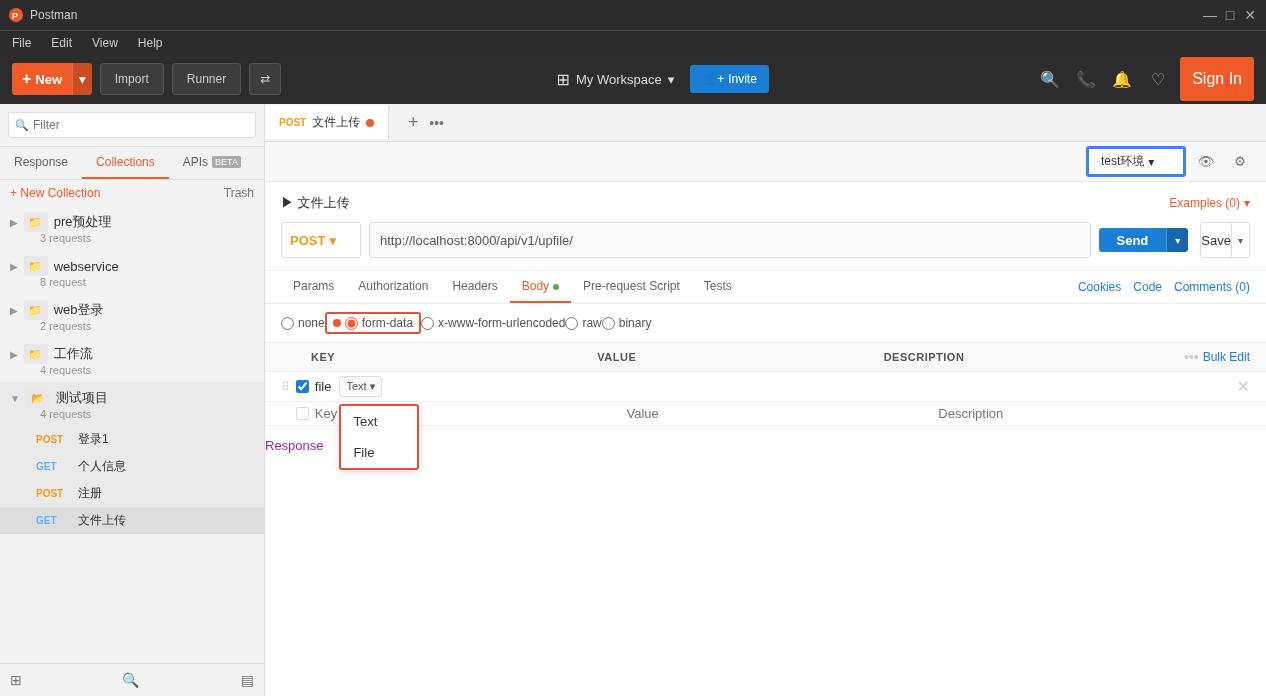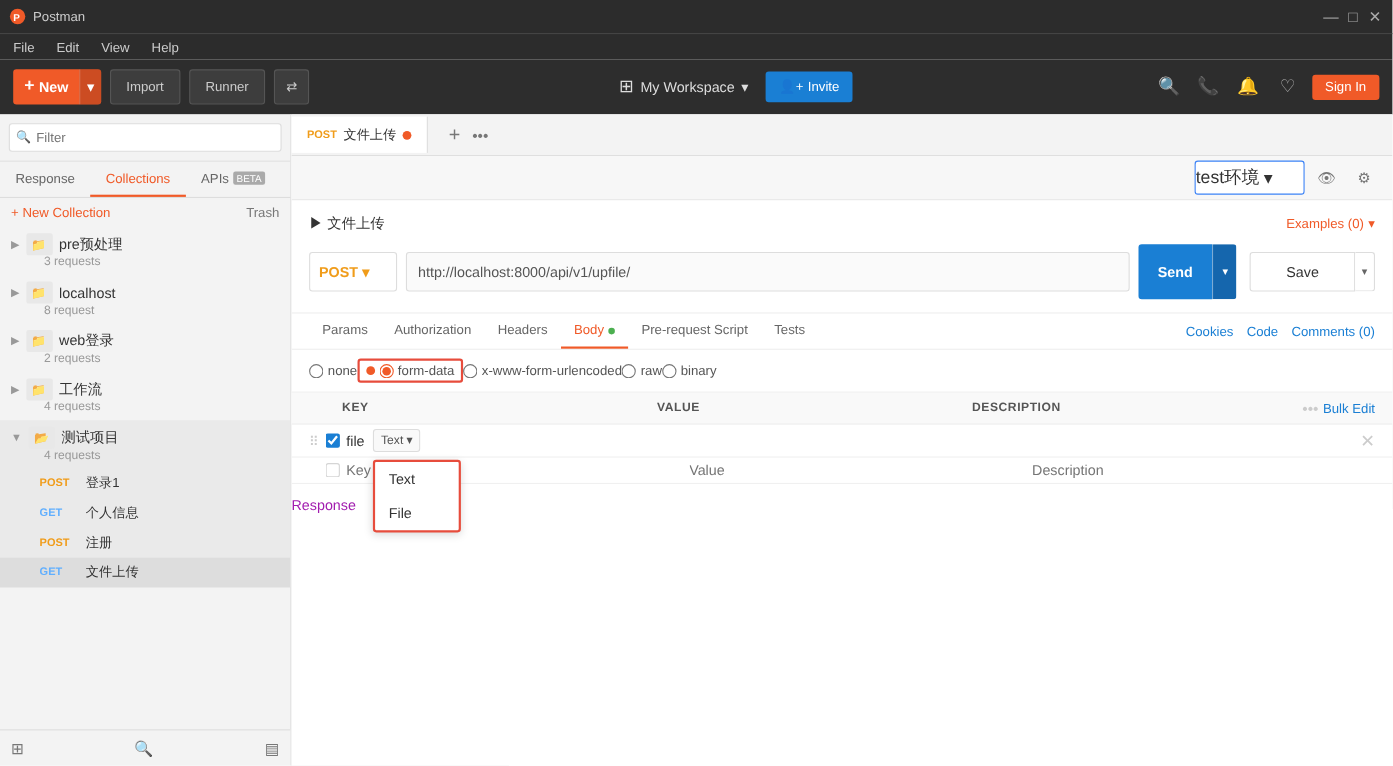--- a/index.html
+++ b/index.html
@@ -62,21 +62,21 @@
       padding: 0 14px;
       font-size: 12px;
       cursor: pointer;
       border-radius: 3px;
     }
     .toolbar-center { flex: 1; display: flex; align-items: center; justify-content: center; gap: 8px; }
     .workspace-btn { color: #ddd; font-size: 13px; display: flex; align-items: center; gap: 6px; cursor: pointer; padding: 4px 8px; border-radius: 3px; }
     .toolbar-right { display: flex; align-items: center; gap: 8px; }
     .invite-btn { background: #1a7fd4; color: white; border: none; height: 28px; padding: 0 12px; font-size: 12px; border-radius: 3px; cursor: pointer; display: flex; align-items: center; gap: 4px; }
     .icon-btn { background: none; border: none; color: #aaa; cursor: pointer; font-size: 16px; width: 28px; height: 28px; display: flex; align-items: center; justify-content: center; border-radius: 3px; }
-    .sign-in-btn { background: #f05a28; color: white; border: none; height: 23px; padding: 0 12px; font-size: 12px; border-radius: 3px; cursor: pointer; }
+    .sign-in-btn { background: #f05a28; color: white; border: none; height: 44px; padding: 0 12px; font-size: 16px; border-radius: 3px; cursor: pointer; }
 
     
     .main-layout { display: flex; height: calc(696px - 104px); }
 
     
     .sidebar { width: 265px; background: #f3f3f3; border-right: 1px solid #ddd; display: flex; flex-direction: column; }
     .sidebar-search { padding: 8px; border-bottom: 1px solid #e0e0e0; }
     .sidebar-search input { width: 100%; background: #fff; border: 1px solid #ddd; border-radius: 3px; padding: 5px 8px 5px 24px; font-size: 12px; color: #666; outline: none; }
     .search-wrapper { position: relative; }
     .search-icon { position: absolute; left: 7px; top: 50%; transform: translateY(-50%); color: #999; font-size: 11px; }
@@ -122,25 +122,25 @@
     .tab-more-btn { color: #777; cursor: pointer; font-size: 14px; }
 
     
     .request-area { padding: 12px 16px; border-bottom: 1px solid #eee; }
     .request-title-row { display: flex; align-items: center; gap: 6px; margin-bottom: 10px; }
     .request-title { font-size: 13px; color: #333; display: flex; align-items: flex-end; gap: 6px; }
     .examples-btn { margin-left: auto; color: #f05a28; font-size: 12px; cursor: pointer; display: flex; align-items: center; gap: 4px; }
     .url-row { display: flex; gap: 8px; align-items: center; }
     .method-select { background: #fff; border: 1px solid #ddd; height: 36px; padding: 0 8px; font-size: 13px; font-weight: 600; color: #f09c1a; border-radius: 3px; cursor: pointer; display: flex; align-items: center; gap: 4px; min-width: 80px; }
     .url-input { flex: 1; height: 36px; border: 1px solid #ddd; border-radius: 3px; padding: 0 10px; font-size: 13px; color: #555; outline: none; background: #fafafa; }
-    .send-btn-group { display: flex; height: 50px; }
+    .send-btn-group { display: flex; height: 24px; }
     .send-btn { background: #1a7fd4; color: white; border: none; padding: 0 18px; font-size: 13px; font-weight: 600; cursor: pointer; border-radius: 3px 0 0 3px; }
     .send-arrow { background: #1566ad; color: white; border: none; padding: 0 8px; cursor: pointer; border-radius: 0 3px 3px 0; border-left: 1px solid rgba(255,255,255,0.3); font-size: 10px; }
     .save-btn-group { display: flex; height: 36px; margin-left: 4px; }
-    .save-btn { background: #fff; border: 1px solid #ddd; color: #333; padding: 0 32px; font-size: 13px; cursor: pointer; border-radius: 3px 0 0 3px; }
+    .save-btn { background: #fff; border: 1px solid #ddd; color: #333; padding: 0 0; font-size: 13px; cursor: pointer; border-radius: 3px 0 0 3px; }
     .save-arrow { background: #fff; border: 1px solid #ddd; border-left: none; color: #666; padding: 0 6px; cursor: pointer; border-radius: 0 3px 3px 0; font-size: 10px; }
 
     
     .req-tabs { display: flex; align-items: center; border-bottom: 1px solid #eee; padding: 0 16px; gap: 0; }
     .req-tab { padding: 8px 12px; font-size: 12px; color: #666; cursor: pointer; border-bottom: 2px solid transparent; }
     .req-tab.active { color: #f05a28; border-bottom-color: #f05a28; }
     .req-tab .dot { display: inline-block; width: 6px; height: 6px; border-radius: 50%; background: #4caf50; margin-left: 4px; vertical-align: middle; }
     .req-tab-right { margin-left: auto; display: flex; gap: 12px; }
     .req-tab-link { color: #1a7fd4; font-size: 12px; cursor: pointer; padding: 8px 0; }
 
@@ -180,21 +180,21 @@
     .response-area { padding: 12px 0; color: #a21caf; font-size: 13px; }
 
     
     .empty-state { display: flex; flex-direction: column; align-items: center; justify-content: center; padding: 40px; flex: 1; }
     .empty-state-text { color: #999; font-size: 14px; margin-bottom: 16px; }
     .empty-progress { display: flex; gap: 8px; align-items: center; }
     .progress-bar { width: 120px; height: 8px; background: #ddd; border-radius: 4px; overflow: hidden; }
     .progress-fill { height: 100%; background: #1a7fd4; width: 60%; }
     .progress-btn { background: #1a7fd4; color: white; border: none; height: 24px; padding: 0 16px; font-size: 12px; border-radius: 3px; }
     .progress-btn2 { background: #ddd; color: #777; border: none; height: 24px; padding: 0 16px; font-size: 12px; border-radius: 3px; }
-    .env-select { background: #fff; border: 1px solid #3b82f6; border-radius: 3px; padding: 4px 0; font-size: 16px; color: #333; cursor: pointer; display: flex; align-items: center; gap: 4px; min-width: 100px; }
+    .env-select { background: #fff; border: 3px solid #3b82f6; border-radius: 3px; padding: 4px 12px; font-size: 12px; color: #333; cursor: pointer; display: flex; align-items: center; gap: 4px; min-width: 100px; }
     .env-icon-btn { width: 28px; height: 28px; background: none; border: none; color: #777; cursor: pointer; display: flex; align-items: center; justify-content: center; border-radius: 3px; }
     .top-env-bar { display: flex; align-items: center; justify-content: flex-end; padding: 4px 12px; border-bottom: 1px solid #e8e8e8; background: #f7f7f7; gap: 6px; }
   </style>
 </head>
 <body>
 
 <div class="title-bar">
   <div class="title-bar-left">
     <svg class="title-bar-logo" viewBox="0 0 16 16" fill="none" xmlns="http://www.w3.org/2000/svg">
       <circle cx="8" cy="8" r="7" fill="#f05a28"></circle>
@@ -275,21 +275,21 @@
           <span class="chevron">▶</span>
           <span class="collection-icon">📁</span>
           <span class="collection-name">pre预处理</span>
         </div>
         <div class="collection-count">3 requests</div>
       </div>
       <div class="collection-item">
         <div class="collection-header">
           <span class="chevron">▶</span>
           <span class="collection-icon">📁</span>
-          <span class="collection-name">localhost</span>
+          <span class="collection-name">webservice</span>
         </div>
         <div class="collection-count">8 request</div>
       </div>
       <div class="collection-item">
         <div class="collection-header">
           <span class="chevron">▶</span>
           <span class="collection-icon">📁</span>
           <span class="collection-name">web登录</span>
         </div>
         <div class="collection-count">2 requests</div>

